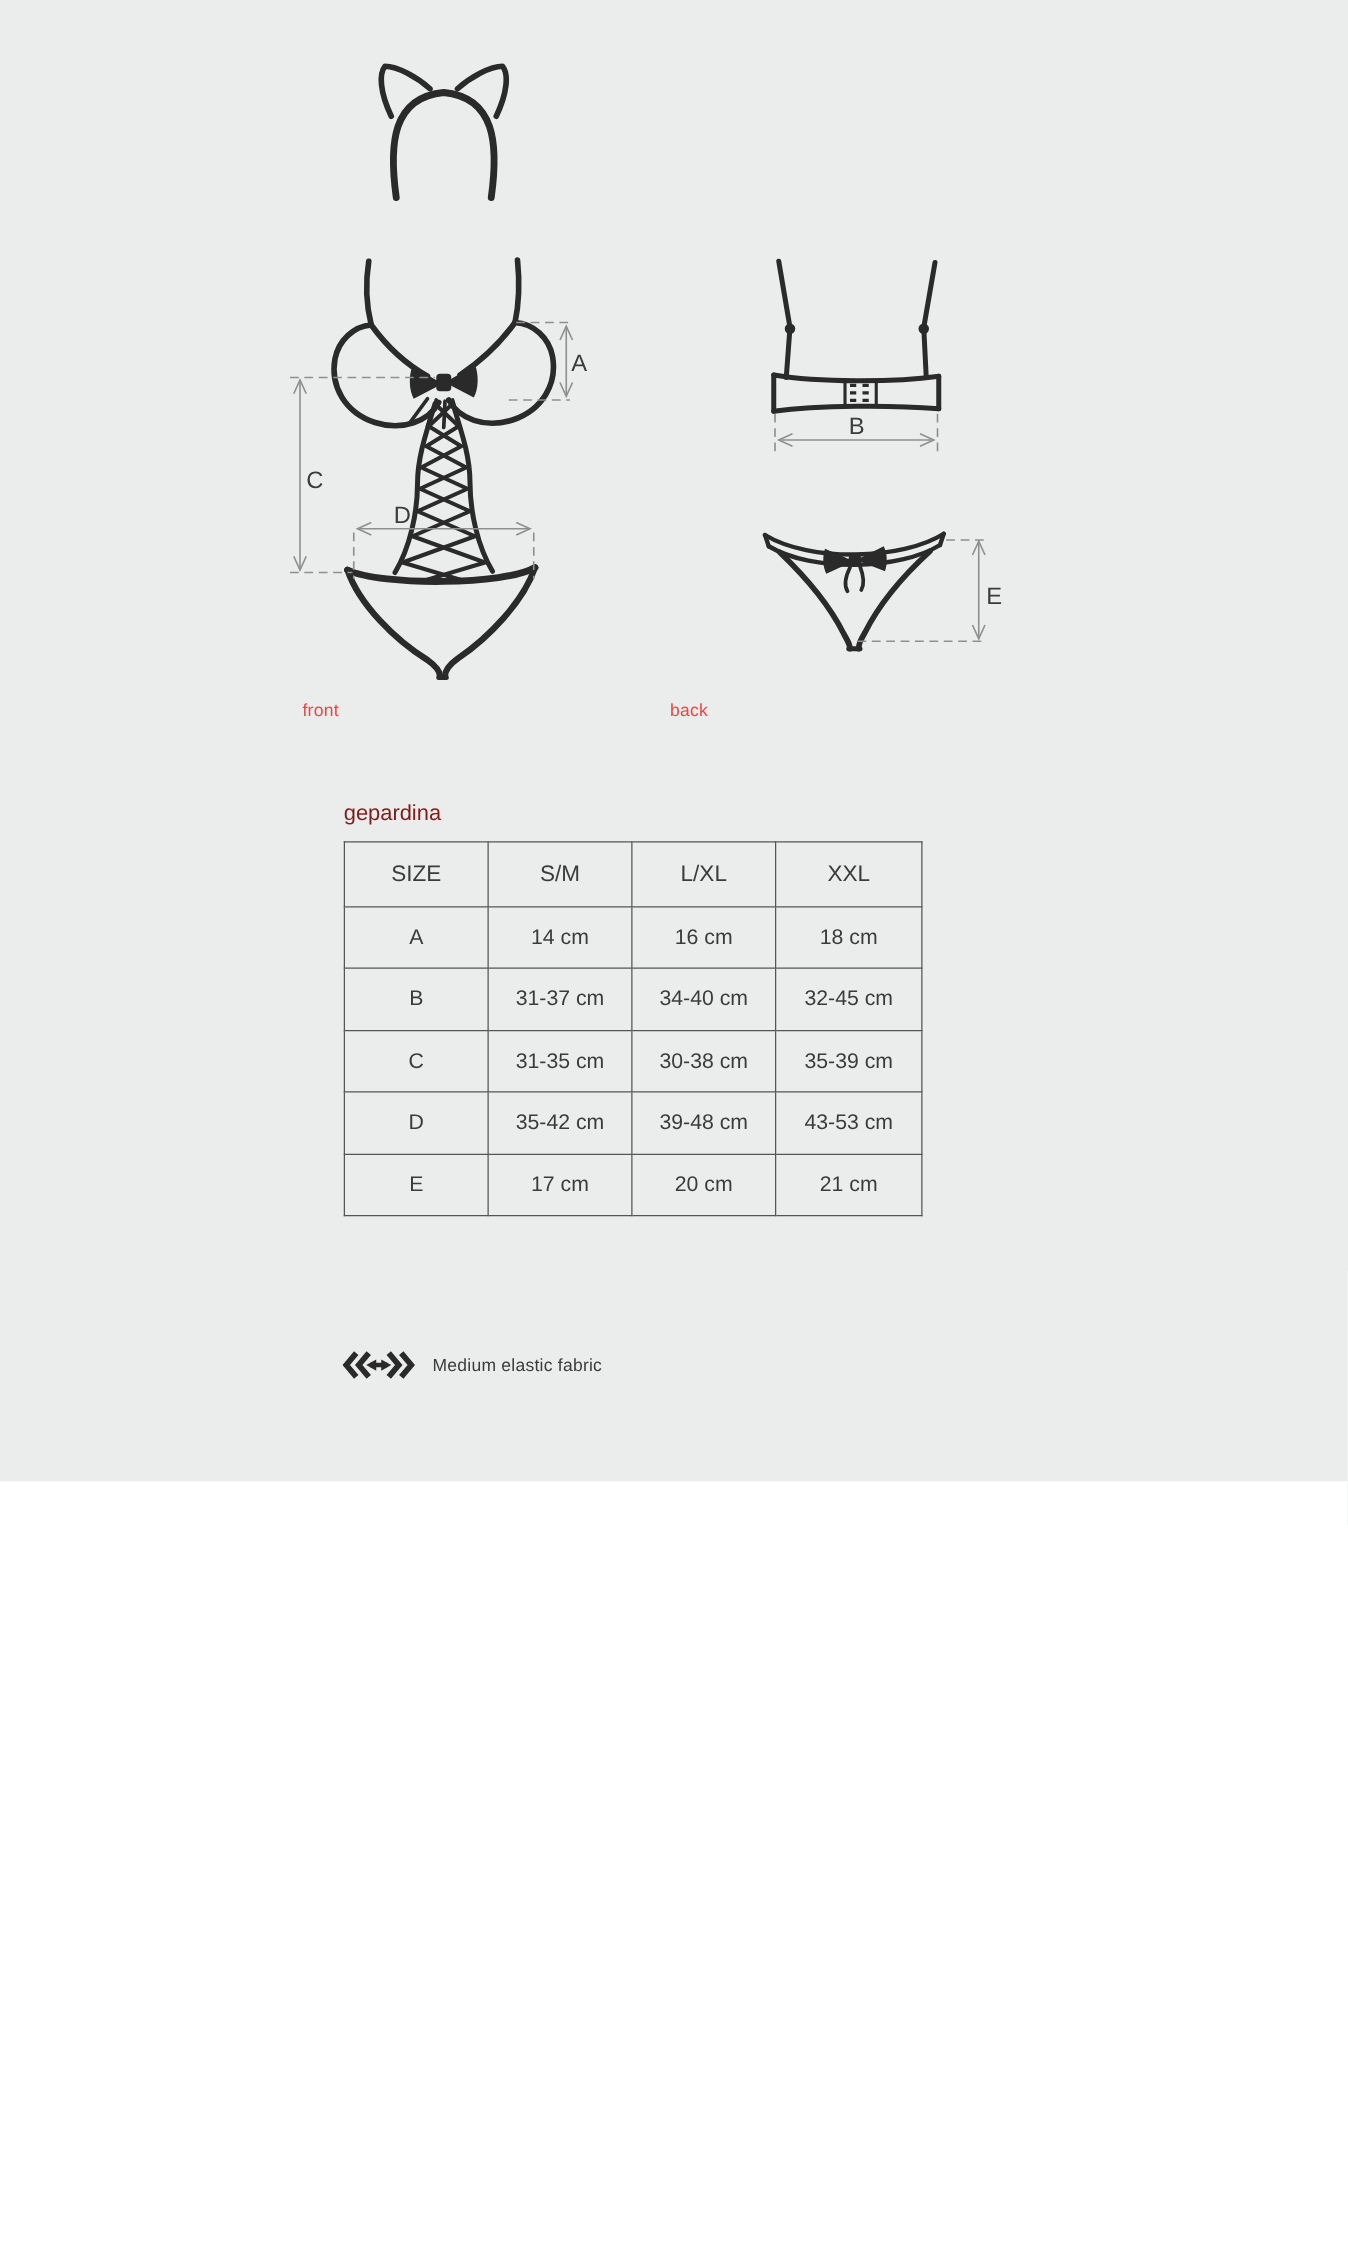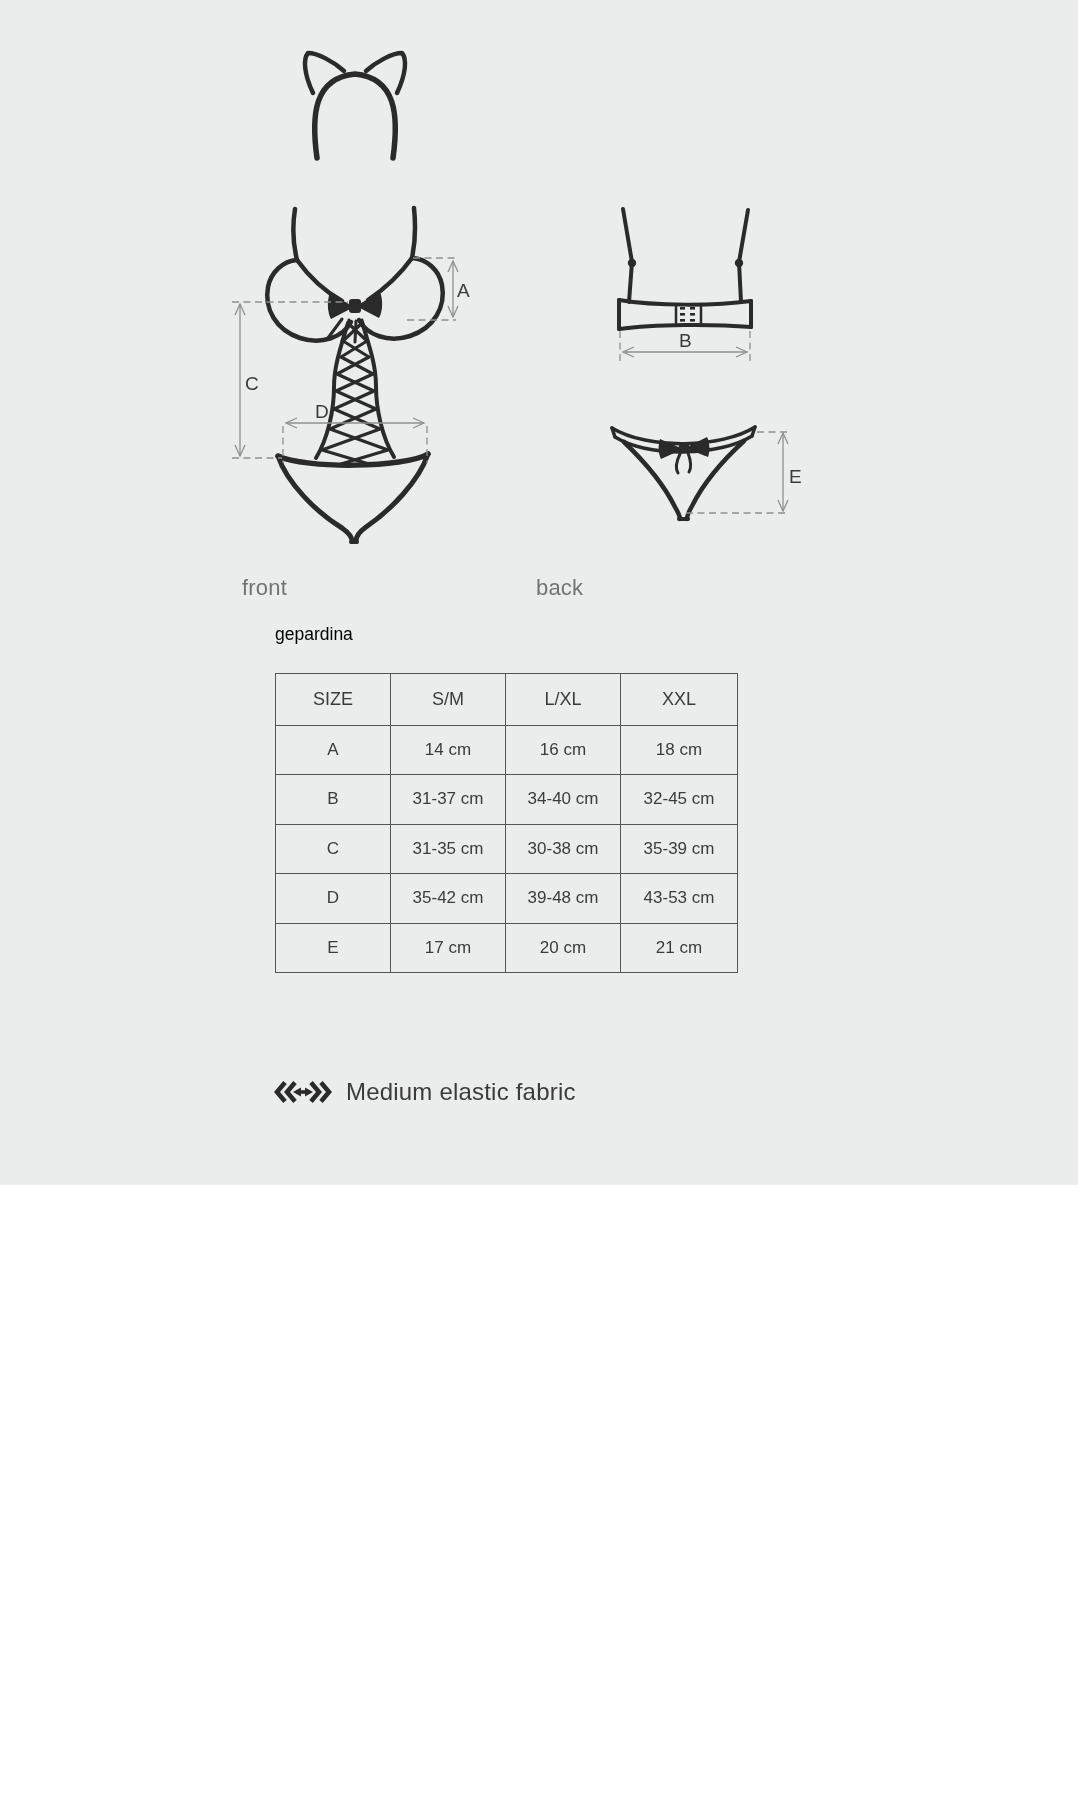--- a/index.html
+++ b/index.html
@@ -8,30 +8,29 @@
     background:#ffffff;
     font-family:"Liberation Sans", sans-serif;
     position:relative;
   }
   .stage{position:absolute;left:0;top:0;width:1078px;height:1800px;}
   .grey-bg{position:absolute;left:0;top:0;width:1078px;height:1185px;background:#ebedec;}
   .diagram-svg{position:absolute;left:0;top:0;width:1078px;height:620px;}
 
   .caption{
     position:absolute;
-    font-size:22px;color:#737373;line-height:20px;
+    font-size:14px;color:#ef4444;line-height:20px;
     letter-spacing:0.2px;
-    margin-top:20px;
   }
   #front-caption{left:242px;top:558px;}
   #back-caption{left:536px;top:558px;}
 
   #product-name{
-    position:absolute;left:275px;top:624px;
-    font-size:17.5px;color:#000000;
+    position:absolute;left:275px;top:640px;
+    font-size:17.5px;color:#7f1d1d;
   }
 
   table.size-table{
     position:absolute;left:275px;top:673px;
     width:462px;height:300px;
     border-collapse:collapse;table-layout:fixed;
     background:transparent;
   }
   table.size-table td{
     border:1px solid #555555;
@@ -41,21 +40,21 @@
   }
   table.size-table tr.hdr td{font-size:18px;}
   table.size-table col.c0{width:115px;}
   table.size-table col.c1{width:115px;}
   table.size-table col.c2{width:115px;}
   table.size-table col.c3{width:117px;}
 
   .legend{position:absolute;left:274px;top:1080px;height:24px;display:flex;align-items:center;}
   .legend-icon{display:block;}
   .legend-text{
-    margin-left:14px;font-size:24px;color:#3b3b3b;letter-spacing:0.2px;
+    margin-left:14px;font-size:14px;color:#3b3b3b;letter-spacing:0.2px;
   }
 
   
   .art{stroke:#2a2a2a;fill:none;stroke-linecap:round;stroke-linejoin:round;}
   .w55{stroke-width:5.5;} .w5{stroke-width:5;} .w45{stroke-width:4.5;}
   .w4{stroke-width:4;} .w35{stroke-width:3.5;} .w32{stroke-width:3.2;}
   .w3{stroke-width:3;} .w25{stroke-width:2.5;}
   .fill-art{fill:#2a2a2a;stroke:none;}
   .dim{stroke:#8f8f8f;stroke-width:1.3;fill:none;}
   .dim-dash{stroke:#8f8f8f;stroke-width:1.3;fill:none;stroke-dasharray:7 4.5;}

